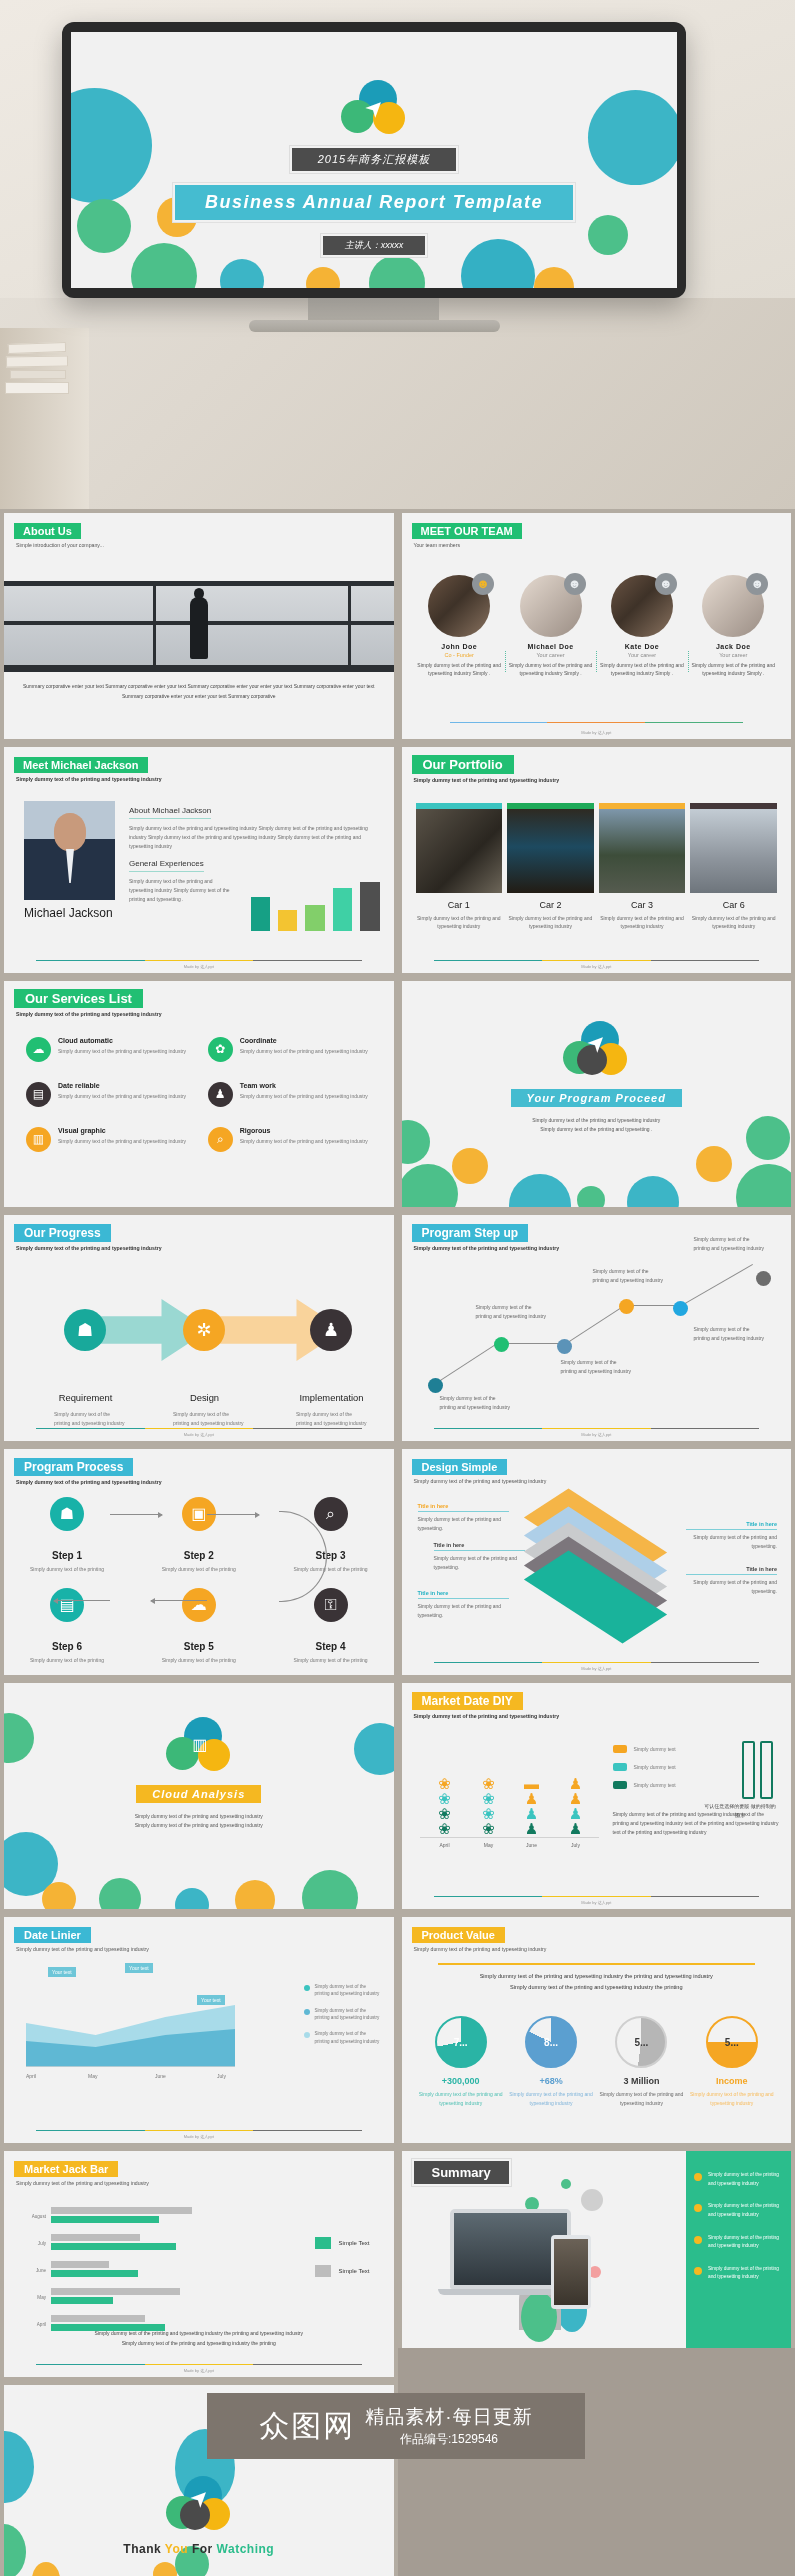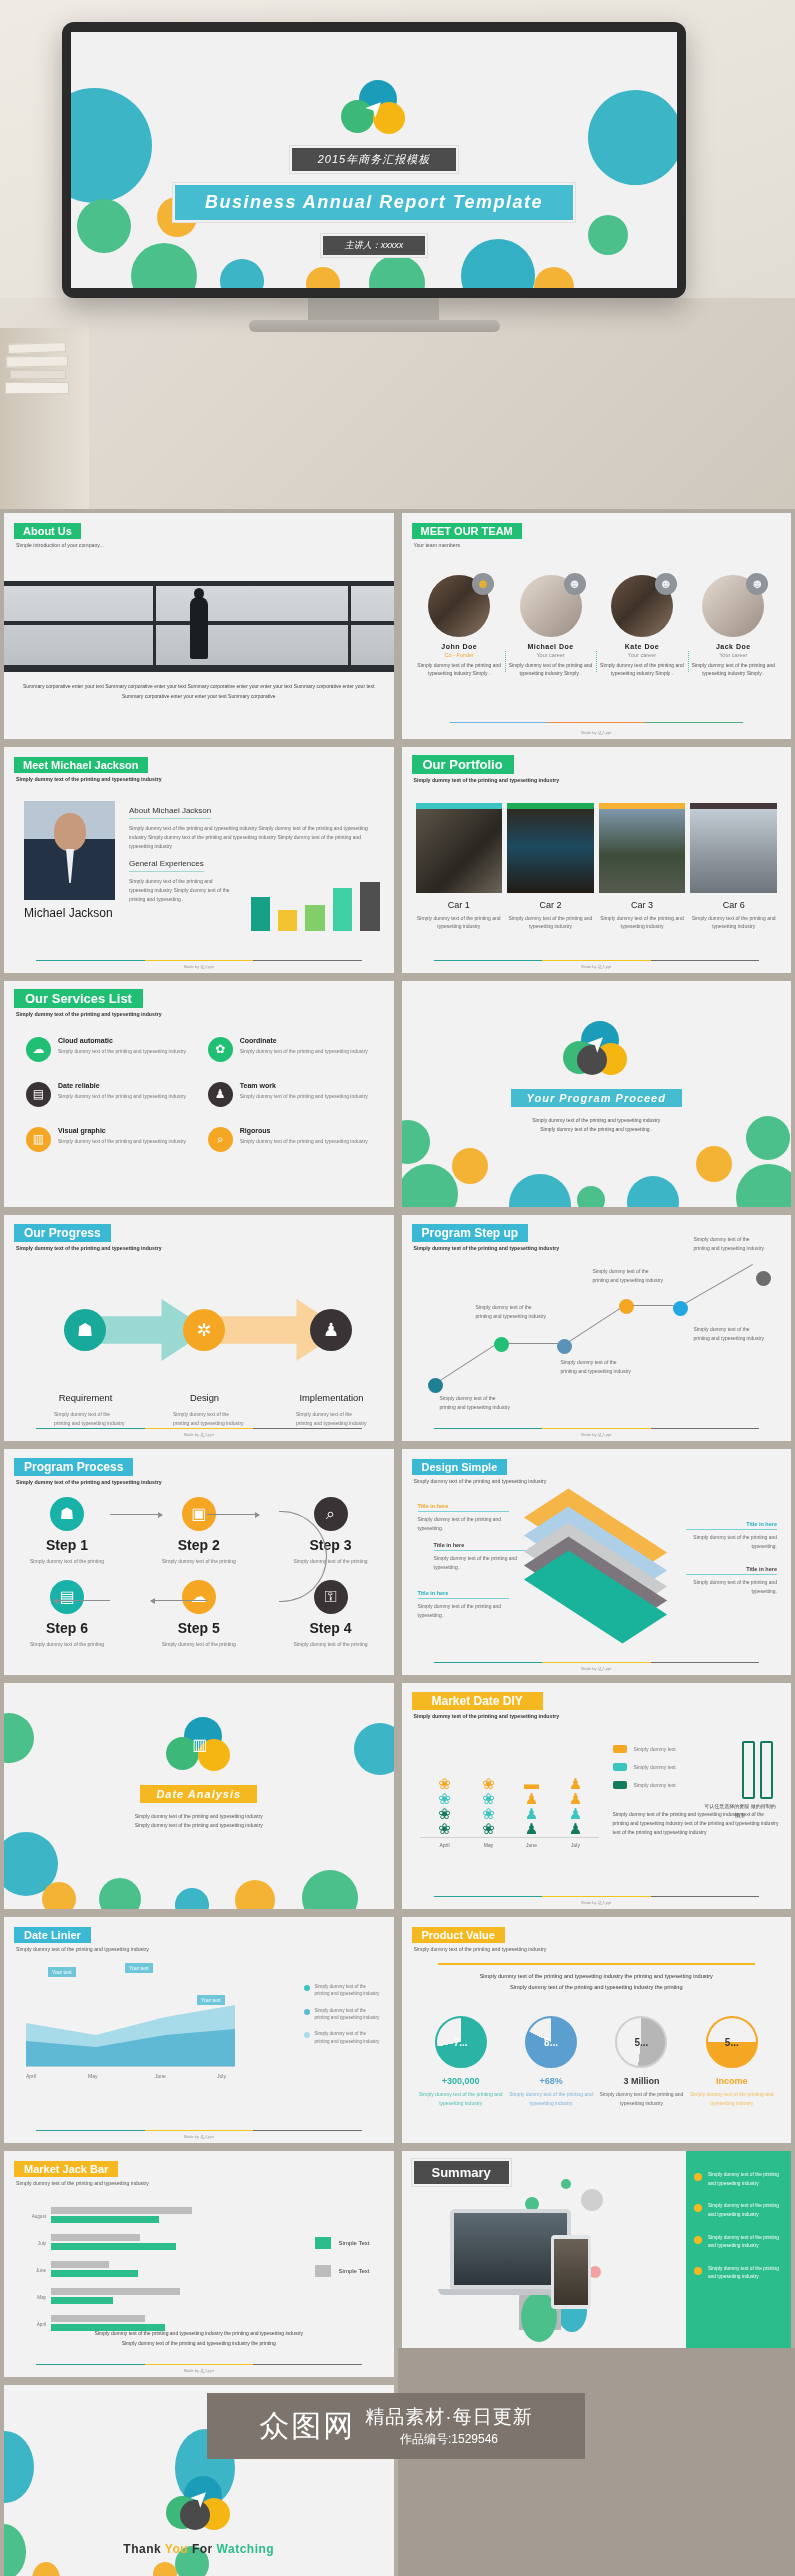--- a/index.html
+++ b/index.html
@@ -168,21 +168,21 @@
   .sdot { position:absolute; width:15px; height:15px; border-radius:50%; z-index:2; }
   .sline{ position:absolute; height:1px; background:#8d8d8d; transform-origin:0 0; z-index:1; }
   .snote{ position:absolute; font-size:5px; color:#666; line-height:1.7; width:72px; }
 
   
   .pp { position:absolute; left:26px; right:26px; top:48px; }
   .pp-row { display:flex; justify-content:space-between; }
   .pp-item { width:74px; text-align:center; position:relative; }
   .pp-ic { width:34px; height:34px; border-radius:50%; margin:0 auto; color:#fff;
            font-size:16px; line-height:34px; }
-  .pp-t { font-size:14px; color:#222; margin-top:6px; font-weight:bold; }
+  .pp-t { font-size:10px; color:#222; margin-top:19px; font-weight:bold; }
   .pp-d { font-size:5px; color:#777; margin-top:4px; line-height:1.7; }
   .pp-arrow { position:absolute; height:1px; background:#8d8d8d; }
   .pp-arrow:after{ content:""; position:absolute; right:-1px; top:-2.5px;
                    border-left:5px solid #8d8d8d; border-top:3px solid transparent;
                    border-bottom:3px solid transparent; }
 
   
   .layers { position:absolute; left:50%; margin-left:-58px; top:60px; width:115px; height:91px; }
   .lay { position:absolute; left:0; width:115px; height:52px;
          transform:rotate(45deg) skew(-12deg,-12deg); }
@@ -692,30 +692,30 @@
         <div class="dot or" style="left:231px;top:197px;width:40px;height:40px"></div>
         <div class="dot gr" style="left:298px;top:187px;width:56px;height:56px"></div>
         <div class="dot cy" style="left:350px;top:40px;width:52px;height:52px"></div>
         <div class="sec-center" style="top:34px">
           <div class="logo3">
             <div class="c1"></div>
             <div class="c2"></div>
             <div class="c3"></div>
             <div class="rocket" style="transform:none;font-size:16px">▥</div>
           </div>
-          <span class="sec-band amberband">Date  Analysis</span>
+          <span class="sec-band amberband">Cloud  Analysis</span>
           <div class="sec-p">Simply dummy text of the printing and typesetting industry</div>
           <div class="sec-p" style="margin-top:0">Simply dummy text of the printing and typesetting industry</div>
         </div>
       </div>
     </div>
 
     <div class="slide s-h">
       <div class="pad">
-        <span class="tag amber" style="font-size:12px;padding:2px 20px">Market Date DIY</span>
+        <span class="tag amber" style="font-size:12px;padding:2px 10px">Market Date DIY</span>
         <div class="sub" style="font-weight:bold;color:#333">Simply dummy text of the printing and typesetting industry</div>
       </div>
       <div class="pic-chart">
         <div style="position:absolute;left:0;right:0;bottom:12px;height:1px;background:#d2d2d2"></div>
         <div class="pc-col" style="left:8px">
           <em style="color:#f5a623">❀</em>
             <em style="color:#3bc4c0">❀</em>
             <em style="color:#127a5f">❀</em>
             <em style="color:#127a5f">❀</em>
         </div>

